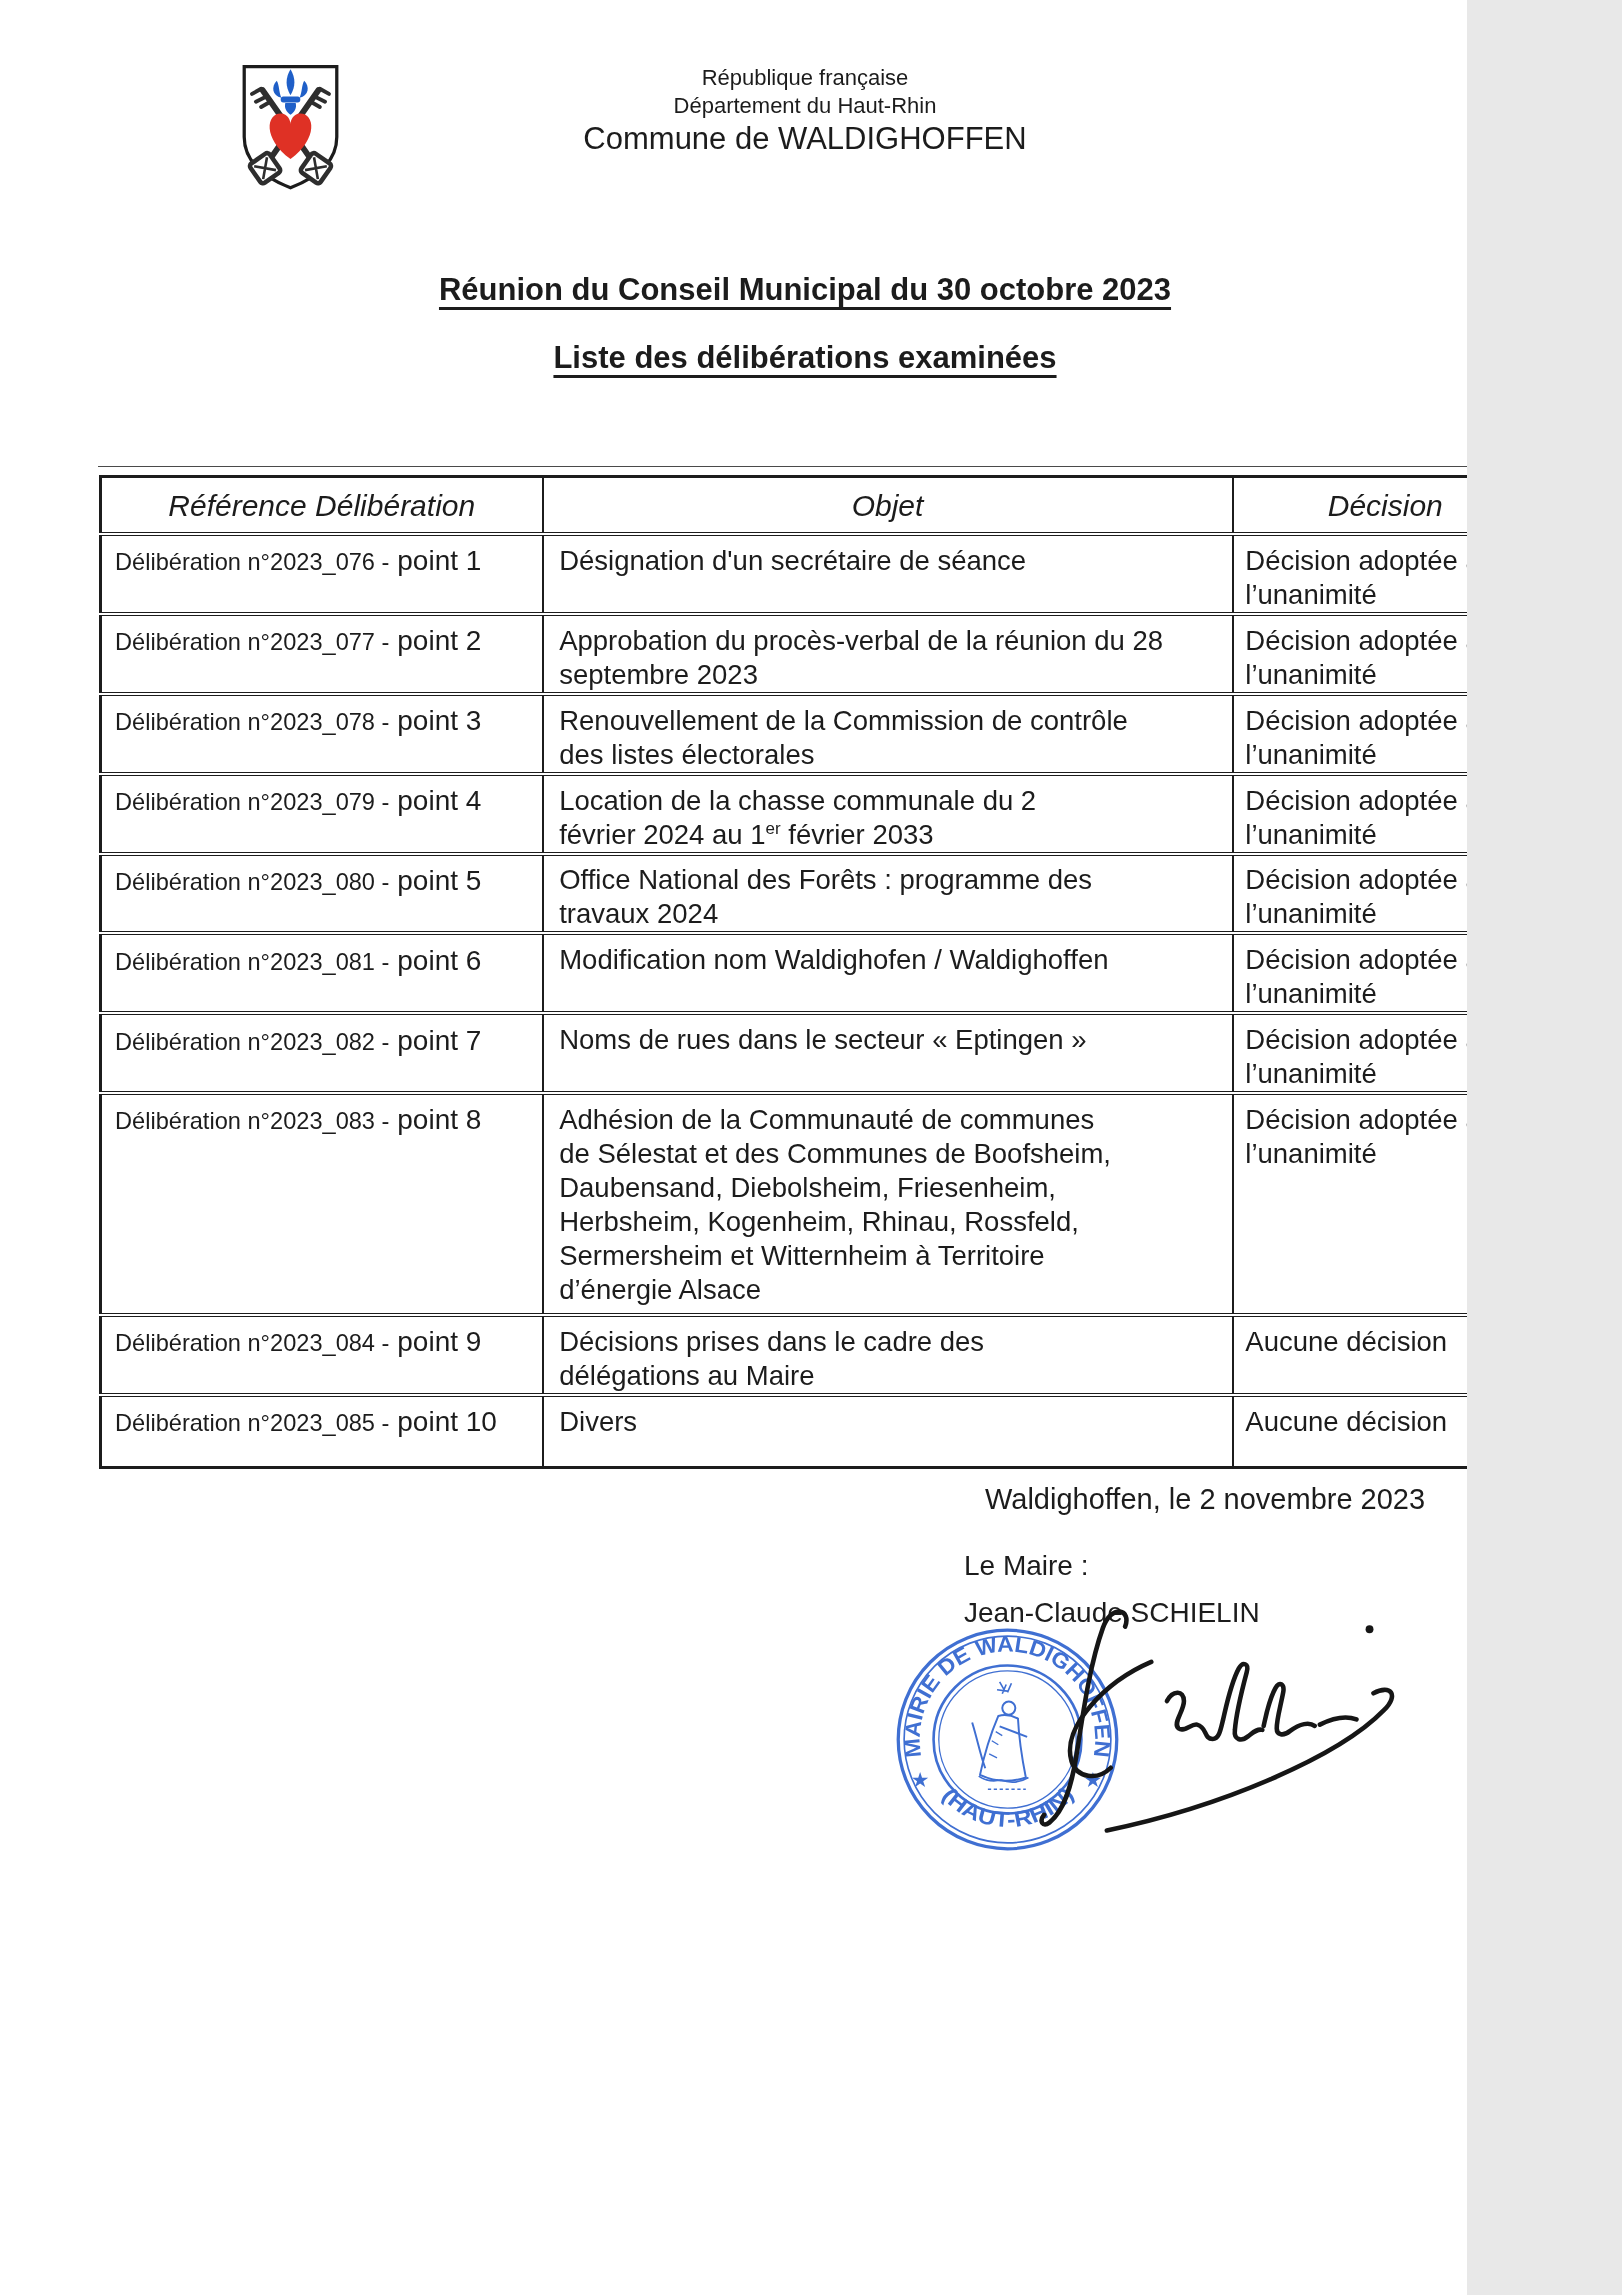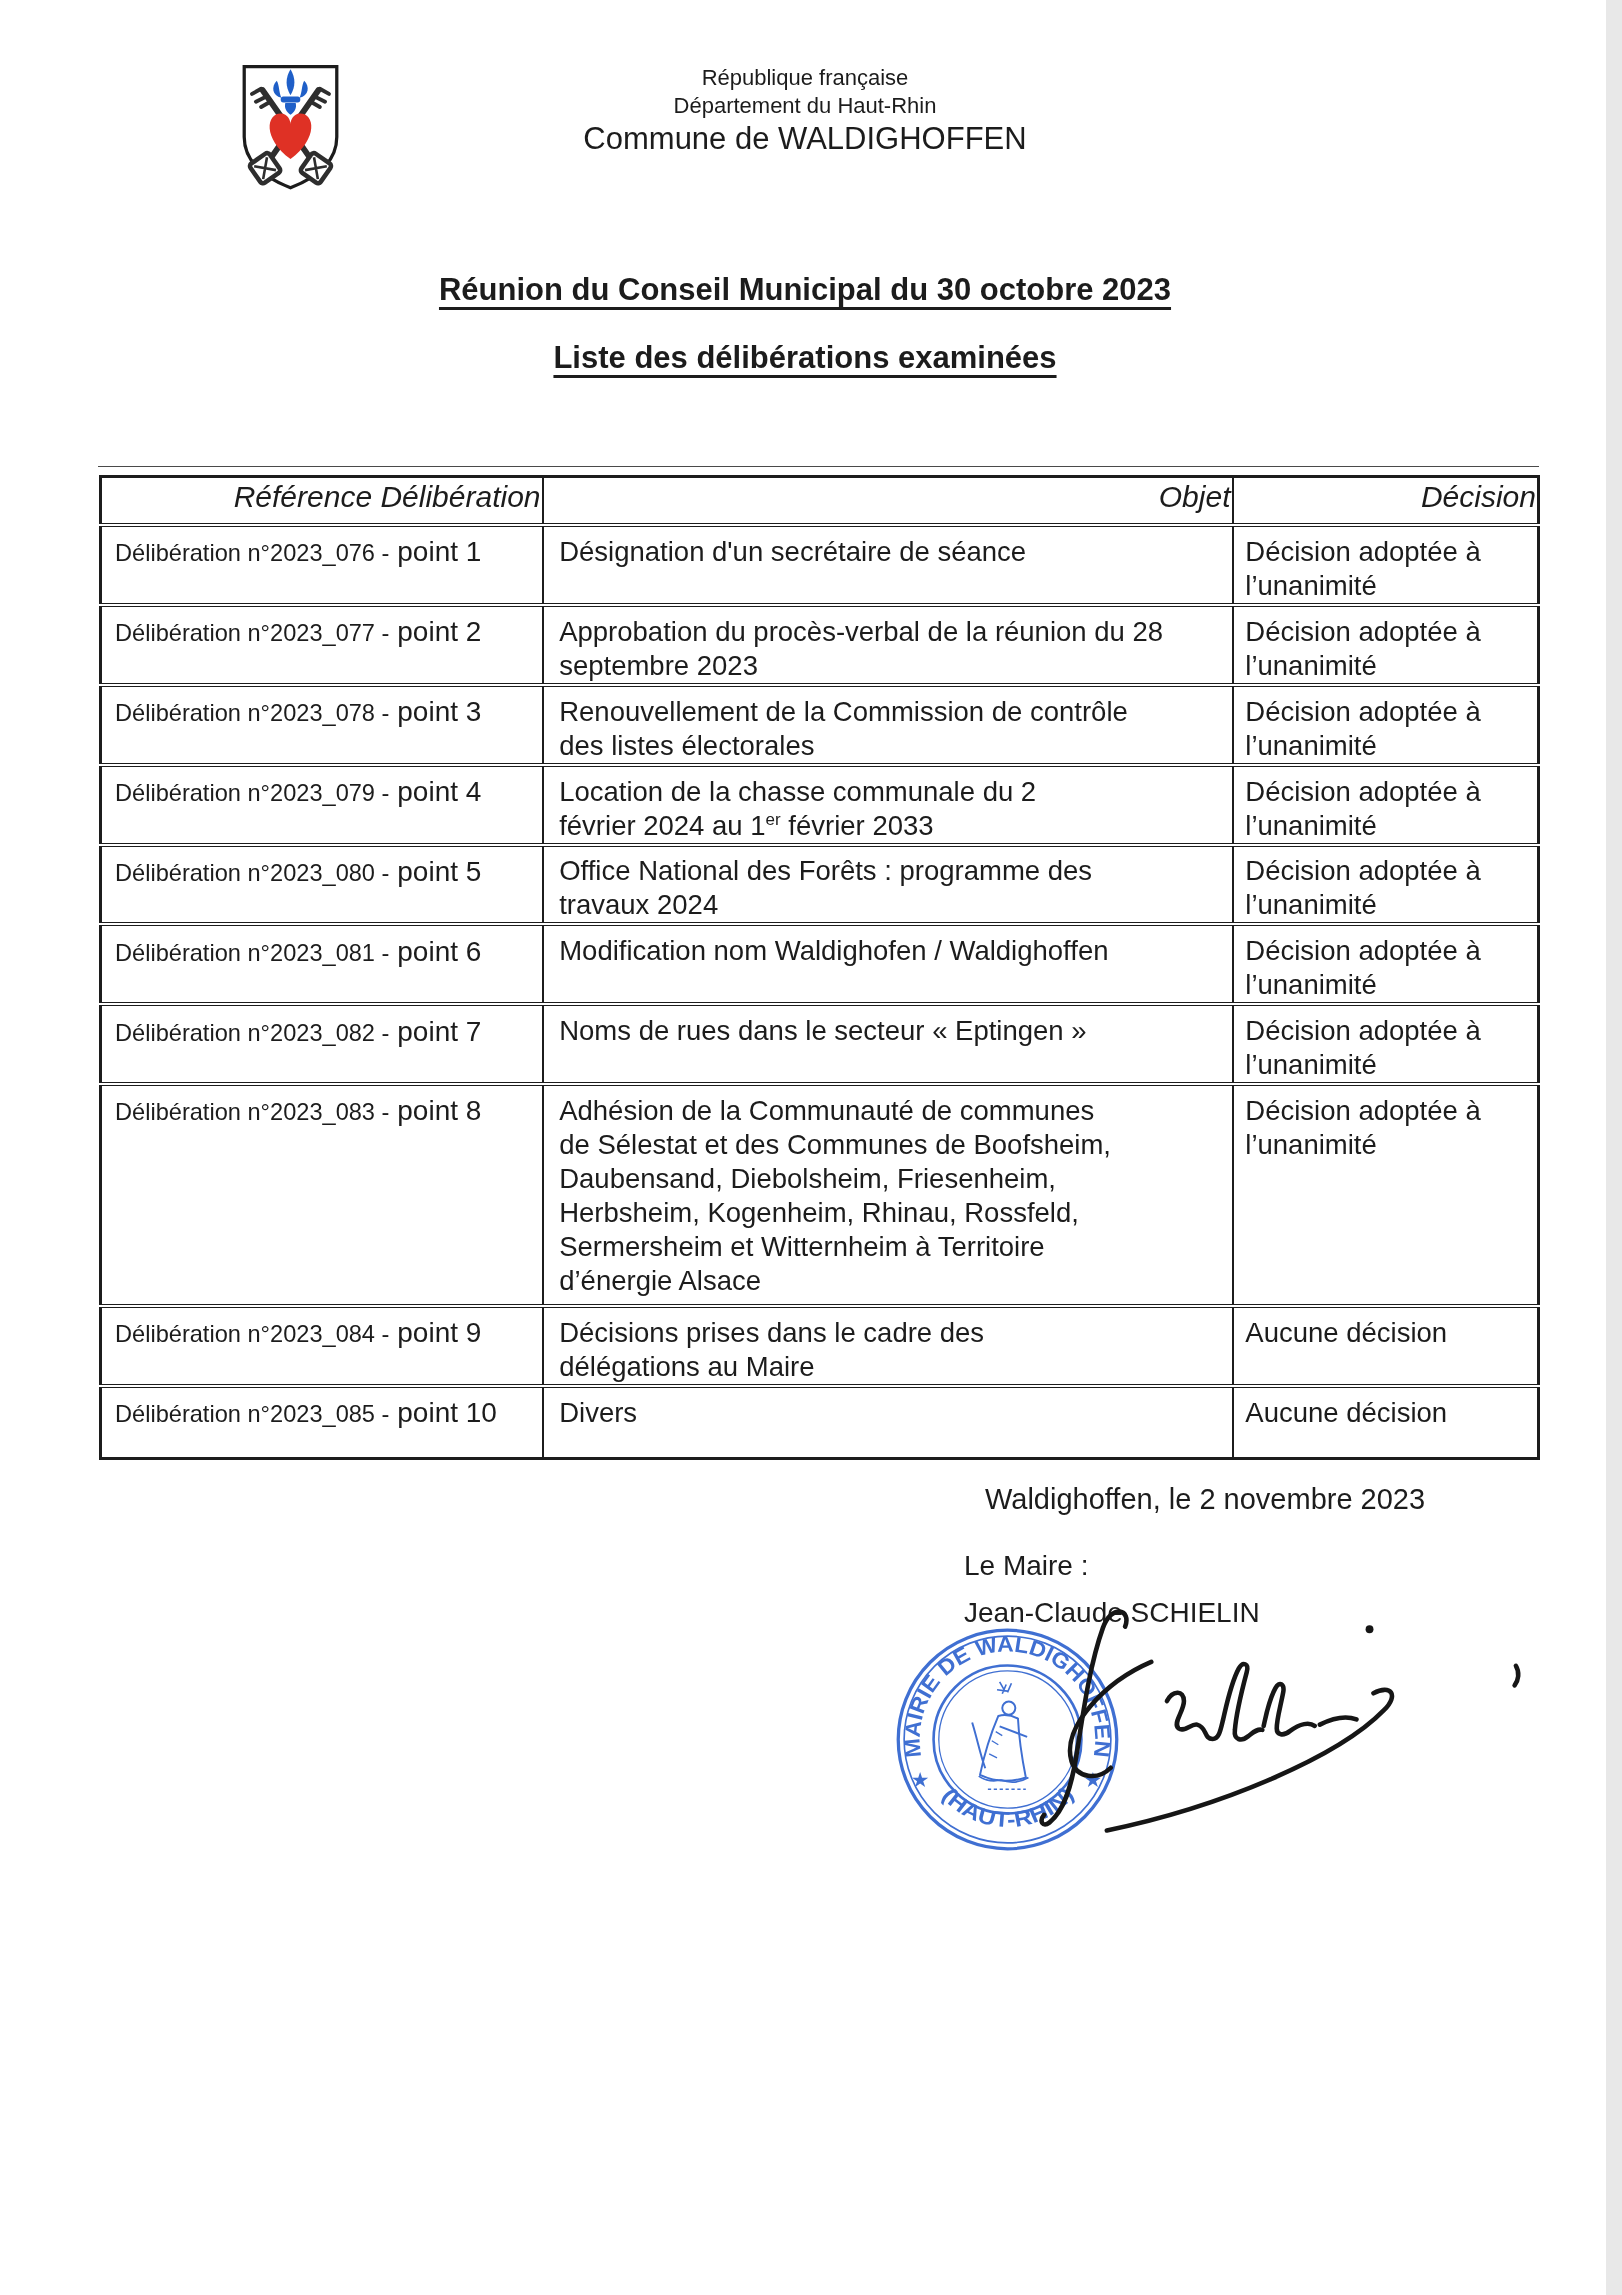--- a/index.html
+++ b/index.html
@@ -1,17 +1,17 @@
 <!DOCTYPE html>
 <html style="font-size:10.5px"><head>
 <meta charset="utf-8">
 <style>
   html,body{margin:0;padding:0;background:#e8e8e8;}
   .page{
-    position:relative;width:1606px;height:2295px;background:#ffffff;
+    position:relative;width:1467px;height:2295px;background:#ffffff;
     font-family:"Liberation Sans","DejaVu Sans",sans-serif;color:#1c1c1c;
     overflow:hidden;
   }
   
   .arms{position:absolute;left:239px;top:60px;}
   .org{position:absolute;left:458px;top:64px;width:694px;text-align:center;}
   .org-line{font-size:22px;line-height:27.5px;}
   .org-commune{font-size:31px;line-height:37px;margin-top:1.3px;}
   
   .title-main,.title-sub{
@@ -28,21 +28,21 @@
     border-collapse:collapse;table-layout:fixed;
     border-left:3.3px solid #1c1c1c;border-right:3.3px solid #1c1c1c;border-bottom:3.3px solid #1c1c1c;
   }
   table.delib th,table.delib td{
     border-left:2px solid #1c1c1c;border-right:2px solid #1c1c1c;
     vertical-align:top;overflow:hidden;
   }
   table.delib th{
     border-top:3.3px solid #1c1c1c;border-bottom:4.6px double #1c1c1c;
     font-style:italic;font-weight:normal;font-size:30px;
-    text-align:right;padding-top:2px;height:42px;
+    text-align:center;padding-top:11px;height:42px;
   }
   table.delib td{border-top:4.6px double #1c1c1c;}
   td.c-ref{padding:9.2px 9.2px 0 13px;}
   td.c-obj{padding:7.9px 7.9px 0 15.7px;font-size:27.5px;line-height:34px;white-space:pre-line;}
   td.c-dec{padding:7.9px 6.5px 0 11.8px;font-size:27.5px;line-height:34px;white-space:pre-line;}
   .ref-prefix{font-size:23.6px;}
   .ref-point{font-size:28px;margin-left:7.9px;}
   td.c-obj sup{font-size:17px;line-height:0;}
   
   .date-line{position:absolute;left:985px;top:1483px;font-size:29px;}

